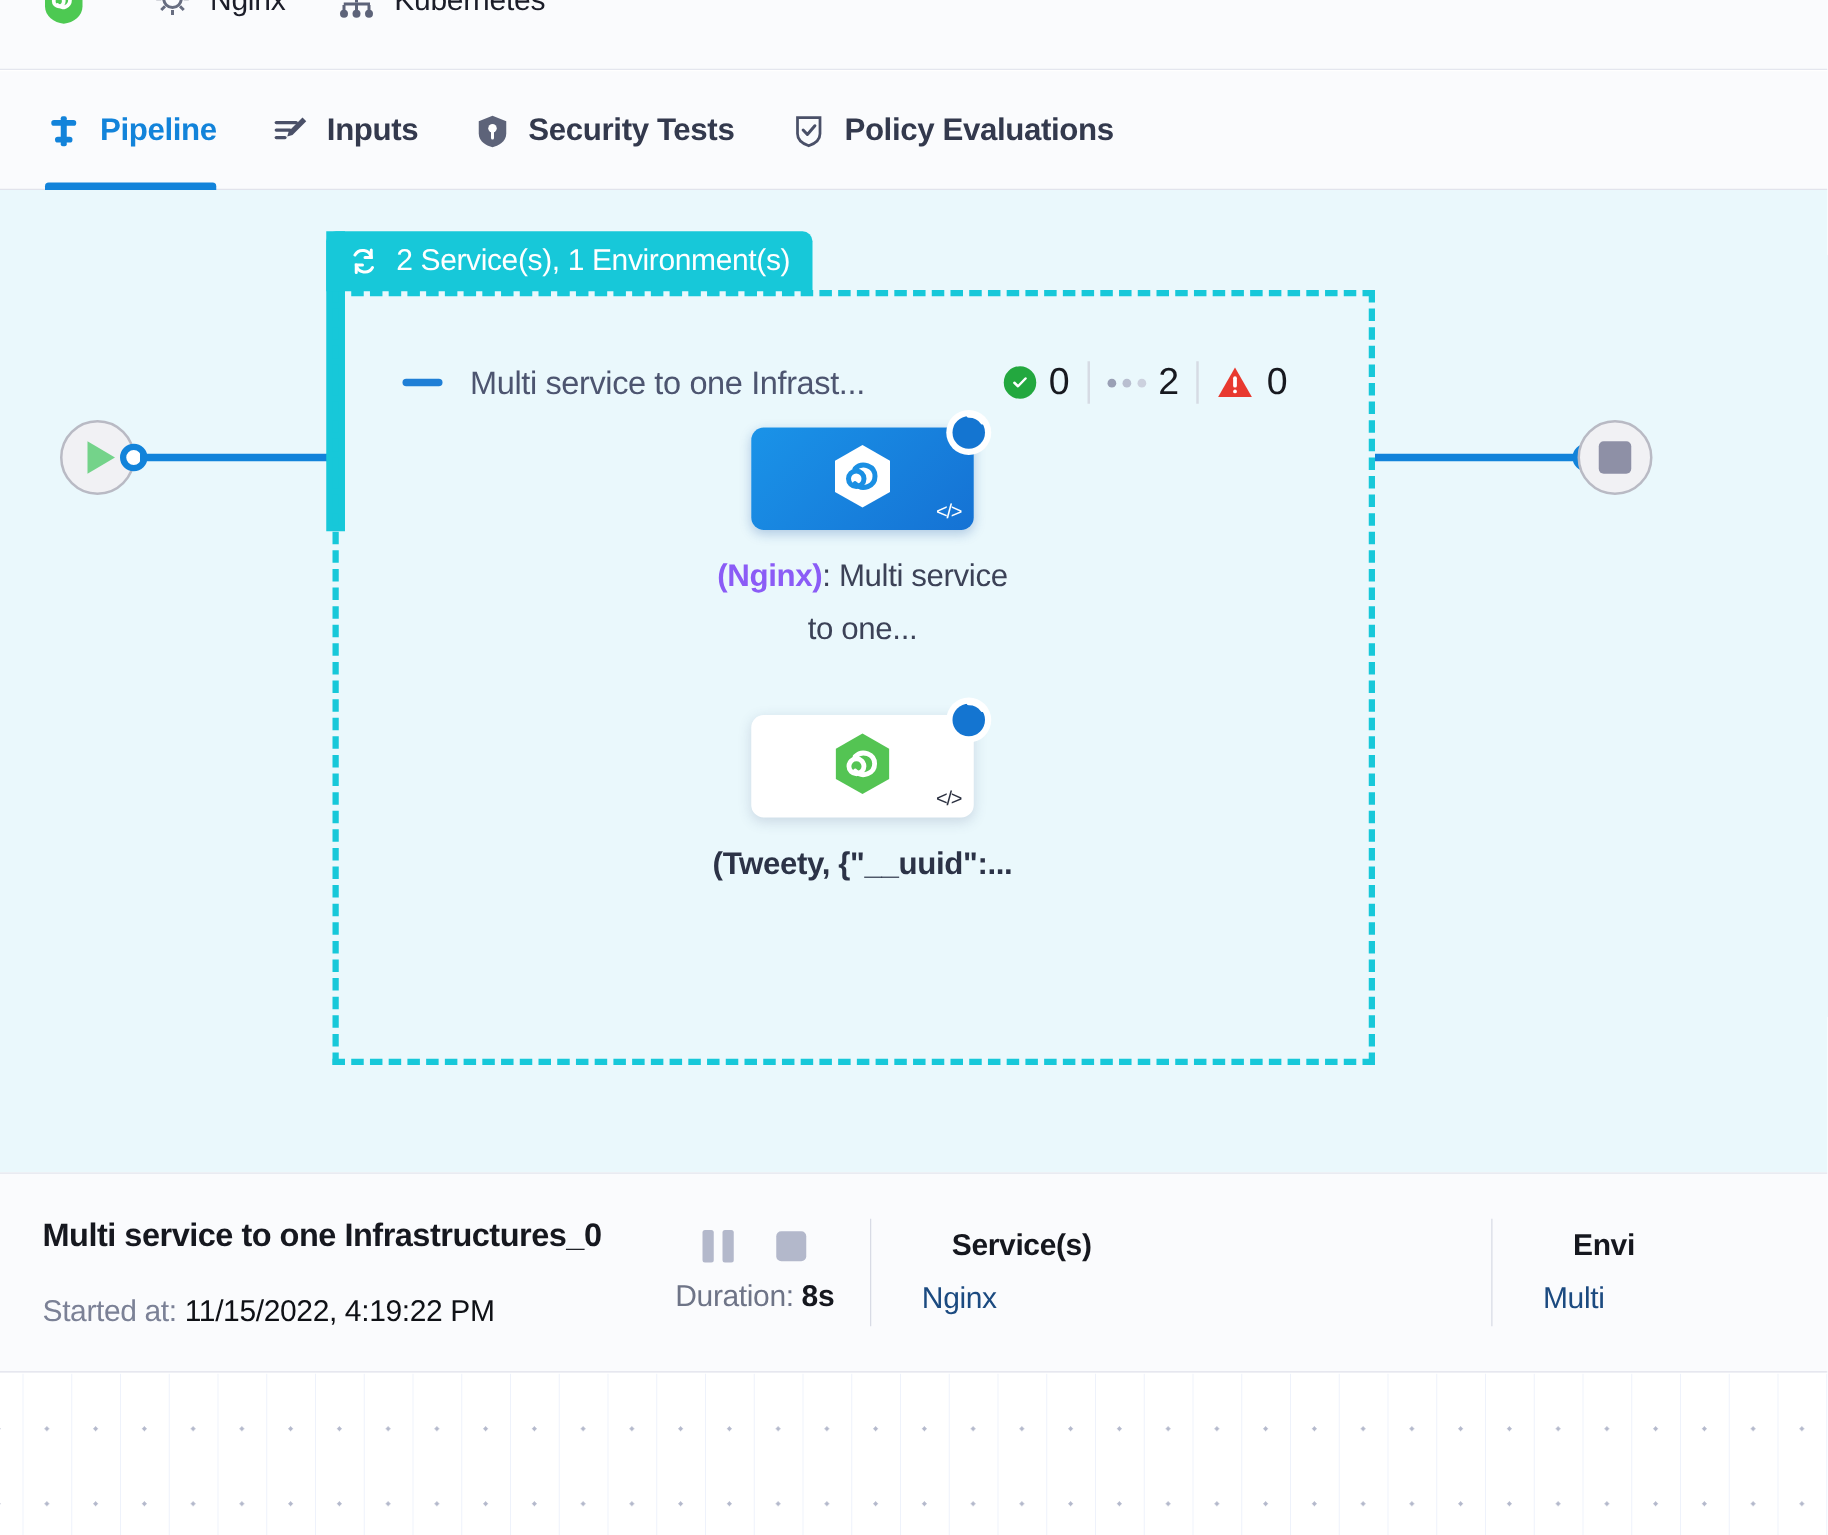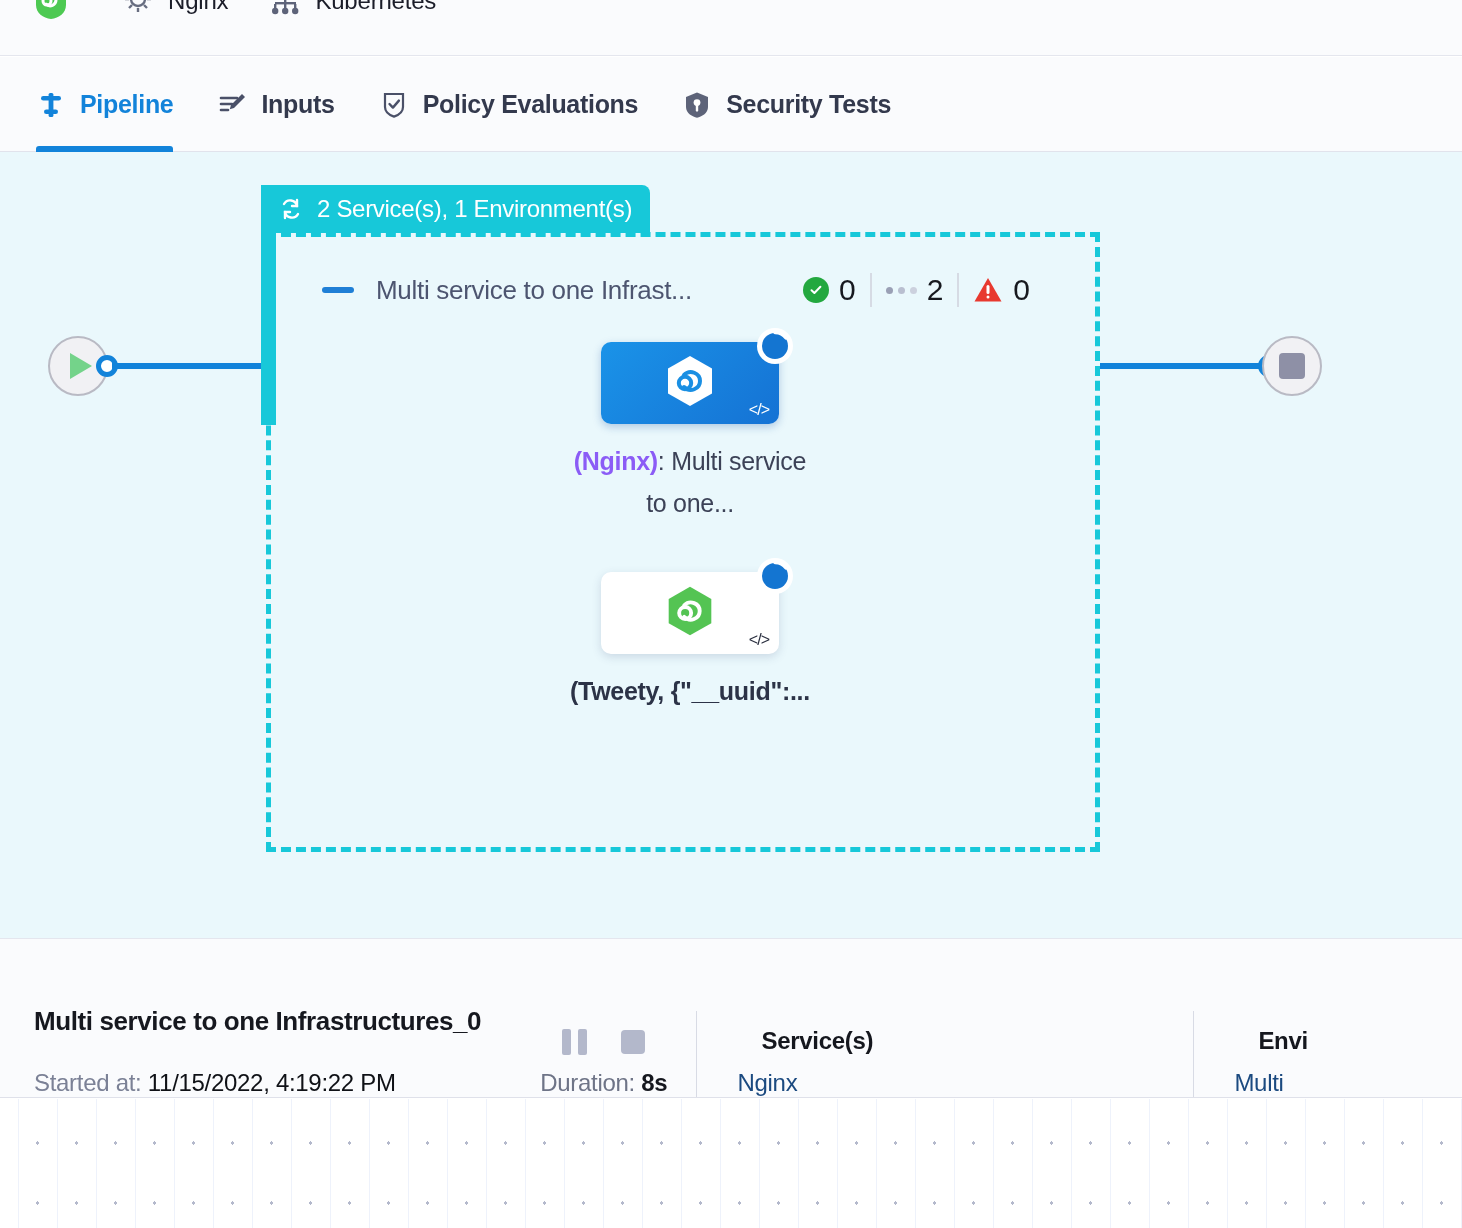--- a/index.html
+++ b/index.html
@@ -104,21 +104,21 @@
   }
 
   .group-box {
     position: absolute; left: 266px; top: 80px;
     width: 834px; height: 620px;
     border: 5px dashed #17c8d9;
     background: transparent;
   }
 
   .group-head {
-    position: absolute; left: 322px; top: 117px;
+    position: absolute; left: 322px; top: 133px;
     width: 730px; height: 42px;
     display: flex; align-items: center; text-align: right;
   }
   .collapse-dash {
     width: 32px; height: 6px; background: #1f7fd6; border-radius: 3px;
     margin-right: 22px; flex: none; cursor: pointer;
   }
   .group-title {
     font-size: 26px; color: #4d5570; letter-spacing: -0.3px;
     white-space: nowrap; flex: none;
@@ -178,21 +178,21 @@
   }
   .node-label b { color: #8b5cf6; }
   .node-label.all-bold { font-weight: bold; color: #2c3347; }
 
   
   .footer {
     position: absolute; left: 0; top: 938px; width: 1462px; height: 160px;
     background: #fafbfd;
     border-top: 1px solid #e4e6ee;
     border-bottom: 1px solid #dfe1ea;
-    display: flex; align-items: flex-end;
+    display: flex; align-items: center;
     overflow: hidden;
   }
   .f-left { padding-left: 34px; width: 580px; }
   .f-title { font-size: 26px; font-weight: bold; color: #16181f; letter-spacing: -0.4px; }
   .f-sub { margin-top: 32px; font-size: 24px; color: #0f1116; letter-spacing: -0.3px; }
   .f-sub .k { color: #7b8196; }
 
   .f-duration { width: 210px; text-align: center; }
   .ctrl-row { display: flex; justify-content: center; gap: 34px; margin-bottom: 14px; }
   .ctrl-pause { display: flex; gap: 7px; cursor: pointer; }
@@ -282,33 +282,33 @@
             <path d="M4 14 h11"></path>
             <path d="M4 20 h7"></path>
         </g>
         <path d="M25 4 l3 3 l-11 11 l-4.2 1.2 l1.2 -4.2 Z" fill="#4a5068"></path>
       </svg>
       <span class="tab-label">Inputs</span>
     </div>
 
     <div class="tab">
       <svg class="tab-ico" viewBox="0 0 30 30">
-        <path d="M6 4 h18 v13 c0 6 -6 8.6 -9 9.6 C12 25.6 6 23 6 17 Z" fill="none" stroke="#4a5068" stroke-width="2.2"></path>
-        <path d="M10.5 14 l3.4 3.6 l6 -7" fill="none" stroke="#4a5068" stroke-width="2.4" stroke-linecap="round" stroke-linejoin="round"></path>
-      </svg>
-      <span class="tab-label">Policy Evaluations</span>
-    </div>
-
-    <div class="tab">
-      <svg class="tab-ico" viewBox="0 0 30 30">
         <path d="M15 2.5 L26 7 v10 c0 6.5 -6.6 9.6 -11 10.8 C10.6 26.6 4 23.5 4 17 V7 Z" fill="#5d6379"></path>
         <circle cx="15" cy="12.6" r="3.4" fill="#ffffff"></circle>
         <path d="M15 15.4 L15 20.4" stroke="#ffffff" stroke-width="2.4" stroke-linecap="round"></path>
       </svg>
       <span class="tab-label">Security Tests</span>
+    </div>
+
+    <div class="tab">
+      <svg class="tab-ico" viewBox="0 0 30 30">
+        <path d="M6 4 h18 v13 c0 6 -6 8.6 -9 9.6 C12 25.6 6 23 6 17 Z" fill="none" stroke="#4a5068" stroke-width="2.2"></path>
+        <path d="M10.5 14 l3.4 3.6 l6 -7" fill="none" stroke="#4a5068" stroke-width="2.4" stroke-linecap="round" stroke-linejoin="round"></path>
+      </svg>
+      <span class="tab-label">Policy Evaluations</span>
     </div>
   </div>
 
   <div class="canvas">
 
     <div class="terminal start">
       <div class="play-tri"></div>
     </div>
     <div class="port p-start"></div>
     <div class="wire left"></div>

